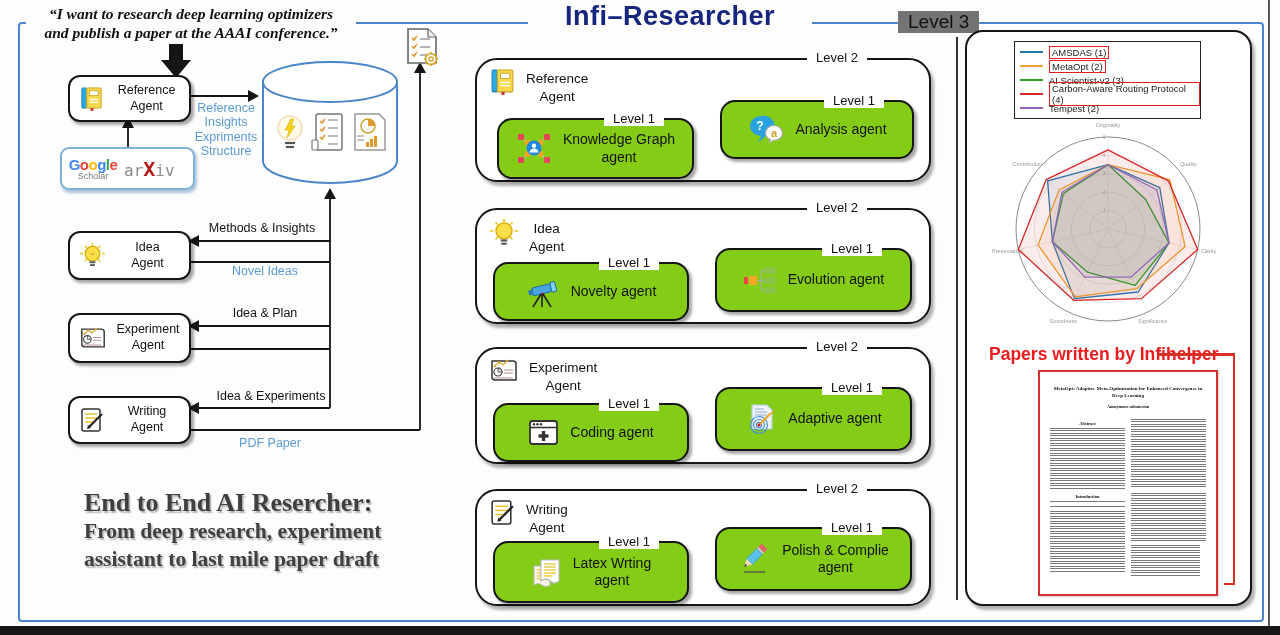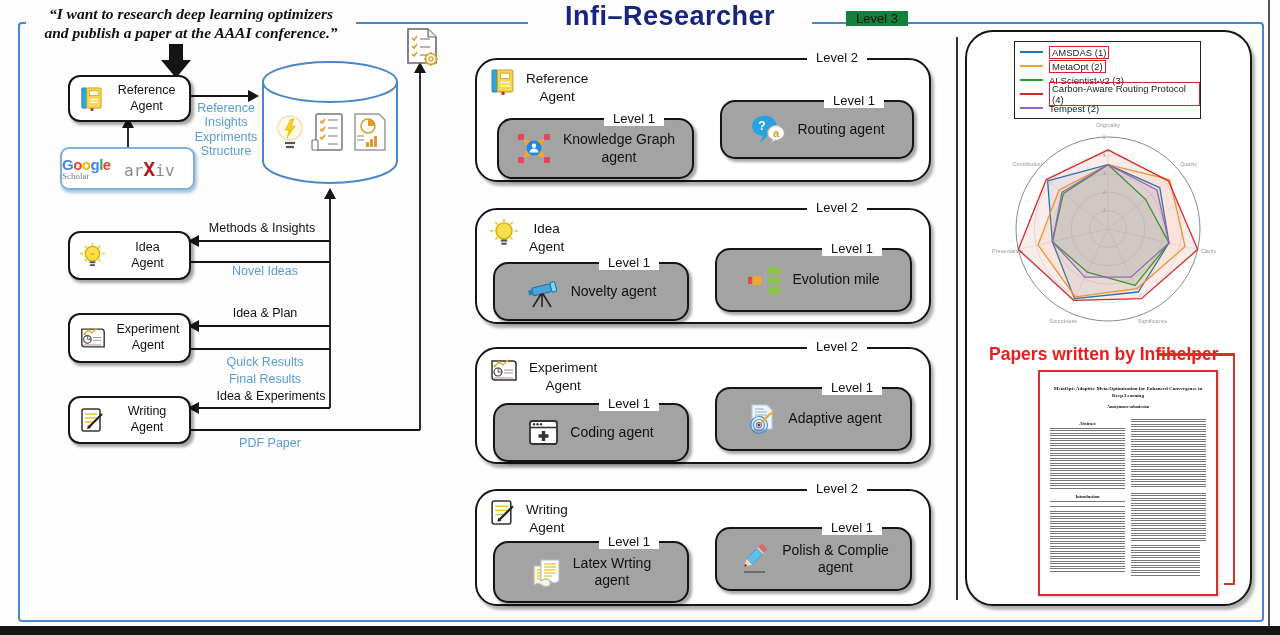--- a/index.html
+++ b/index.html
@@ -9,58 +9,58 @@
   .pre{white-space:pre-line;}
   
   #frame{left:18px;top:22px;width:1242px;height:596px;border:2px solid #4a86c8;border-radius:4px;}
   #bottombar{left:0;top:626px;width:1280px;height:9px;background:#161616;}
   .vline{background:#333;}
   
   #quote{left:26px;top:4px;width:330px;background:#fdfdfd;font-family:"Liberation Serif",serif;
          font-weight:bold;font-style:italic;font-size:15.5px;line-height:1.25;text-align:center;}
   #main-title{left:528px;top:1px;width:284px;text-align:center;background:#fdfdfd;
               font-size:27px;font-weight:bold;color:#16257e;letter-spacing:.5px;}
-  #level3{left:846px;top:11px;background:#15803d;padding:0 10px;font-size:13px;}
+  #level3{left:898px;top:11px;background:#737373;padding:0 10px;font-size:19px;}
   
   .agent-box{border:2.5px solid #151515;border-radius:12px;background:#fff;
              box-shadow:2.5px 3px 3px rgba(0,0,0,.35);display:flex;align-items:center;}
   .agent-box .nm{flex:1;text-align:center;font-size:12.5px;line-height:1.25;}
   .agent-box svg{margin-left:9px;}
   
   .flow{font-size:12.5px;text-align:center;}
   .flow.blue{color:#5b9bd5;}
   #db-out{left:194px;top:101px;width:64px;text-align:center;color:#5b9bd5;font-size:12.5px;line-height:1.15;}
   
   #srcbox{left:60px;top:147px;width:131px;height:39px;background:#fff;border:2px solid #7fb3d5;
           border-radius:9px;box-shadow:1.5px 2.5px 3px rgba(90,140,190,.5);display:flex;align-items:center;}
-  #google-logo{width:62px;line-height:1;}
+  #google-logo{width:62px;text-align:center;line-height:1;}
   #google-logo .g1{color:#4285F4}.g2{color:#EA4335}.g3{color:#FBBC05}.g4{color:#4285F4}.g5{color:#34A853}.g6{color:#EA4335}
   #google-logo .gw{font-size:15px;font-weight:bold;letter-spacing:-.5px;}
-  #google-logo .sch{font-size:9px;color:#777;font-family:Liberation Serif, serif;}
+  #google-logo .sch{font-size:9px;color:#777;}
   #arxiv-logo{flex:1;font-family:"DejaVu Sans Mono",monospace;font-size:16px;color:#8a8a8a;}
   #arxiv-logo .ax{color:#b31b1b;font-size:20px;font-weight:bold;}
   
   #tagline{left:84px;top:488px;width:330px;font-family:"Liberation Serif",serif;font-weight:bold;
            color:#3f3f3f;text-shadow:1.5px 1.5px 1.5px rgba(0,0,0,.3);}
   #tagline .t1{font-size:26px;}
   #tagline .t2{font-size:21.5px;line-height:1.3;}
   
   .l2box{left:475px;width:452px;border:2.5px solid #151515;border-radius:22px;background:#fff;
          box-shadow:3px 4px 3px rgba(0,0,0,.3);}
   .lvl{position:absolute;background:#fff;padding:0 9px;font-size:13px;color:#111;}
   .l2box>.lvl{top:-10px;right:62px;}
   .l2head{position:absolute;left:12px;top:8px;display:flex;align-items:flex-start;}
   .l2head .nm{font-size:13.5px;line-height:1.3;text-align:center;margin-left:10px;margin-top:2px;}
-  .l1box{position:absolute;border:2.5px solid #151515;border-radius:15px;background:#a3a3a3;
+  .l1box{position:absolute;border:2.5px solid #151515;border-radius:15px;background:#84cc16;
          box-shadow:2.5px 3px 3px rgba(0,0,0,.35);display:flex;align-items:center;justify-content:center;gap:11px;}
   .l1box>.lvl{top:-9px;right:28px;font-size:13px;}
   .l1box .nm{font-size:14px;line-height:1.25;text-align:center;}
   
   #rpanel{left:965px;top:30px;width:283px;height:572px;background:#fff;border:2.5px solid #151515;
-          border-radius:28px;box-shadow:3px 4px 3px rgba(0,0,0,.3);}
+          border-radius:18px;box-shadow:3px 4px 3px rgba(0,0,0,.3);}
   #legend{position:absolute;left:47px;top:9px;width:180px;border:1.5px solid #222;background:#fff;padding:3px 0 3px 5px;}
   .lrow{display:flex;align-items:center;height:14px;}
   .lswatch{width:23px;height:2.5px;margin-right:6px;flex:none;}
   .llabel{font-size:9.5px;color:#222;}
   .llabel.boxed{border:1.8px solid #e02020;padding:0 2px;margin:-2px 0;}
   #radar-wrap{position:absolute;left:12px;top:84px;width:258px;height:232px;}
   #papers-heading{position:absolute;left:22px;top:312px;font-size:17.5px;font-weight:bold;color:#ec1c1c;}
   .rbracket{position:absolute;background:#d93025;}
   #paper{position:absolute;left:71px;top:338px;width:176px;height:222px;background:#fff;
          border:2px solid #d43030;box-shadow:1px 1px 2px rgba(0,0,0,.2);font-family:"Liberation Serif",serif;}
@@ -258,25 +258,28 @@
       <line x1="10" y1="20" x2="23" y2="7" stroke="#222" stroke-width="2.2"></line>
       <polygon points="8,22 12,21 9,18" fill="#222"></polygon>
     </svg>
     <div class="nm pre">Writing
 Agent</div>
   </div>
 
   <div class="abs flow" style="left:198px;top:221px;width:128px;">Methods &amp; Insights</div>
   <div class="abs flow blue" style="left:210px;top:264px;width:110px;">Novel Ideas</div>
   <div class="abs flow" style="left:215px;top:306px;width:100px;">Idea &amp; Plan</div>
-  <div class="abs flow blue pre" style="left:205px;top:354px;width:120px;line-height:1.35;">Quick Results
-Final Results</div>
   <div class="abs flow" style="left:206px;top:389px;width:130px;">Idea &amp; Experiments</div>
   <div class="abs flow blue" style="left:220px;top:436px;width:100px;">PDF Paper</div>
 
+  <div class="abs" id="tagline">
+    <div class="t1">End to End AI Resercher:</div>
+    <div class="t2 pre">From deep research, experiment
+assistant to last mile paper draft</div>
+  </div>
 
   <div class="abs l2box" style="top:58px;height:120px;">
     <div class="lvl">Level 2</div>
     <div class="l2head">
       <svg width="27" height="27" viewBox="0 0 26 26">
         <rect x="3" y="2" width="5" height="21" rx="1" fill="#29abe2" stroke="#1d7fb0" stroke-width="1"></rect>
         <rect x="8" y="2" width="15" height="21" rx="1" fill="#f8d749" stroke="#c9a227" stroke-width="1"></rect>
         <rect x="11" y="5" width="9" height="5" fill="#fff" stroke="#c9a227" stroke-width=".8"></rect>
         <line x1="11" y1="14" x2="20" y2="14" stroke="#fff" stroke-width="1.4"></line>
         <line x1="11" y1="17" x2="20" y2="17" stroke="#fff" stroke-width="1.4"></line>
@@ -315,21 +318,21 @@
     </div>
     <div class="l1box" style="left:243px;top:40px;width:190px;height:55px;">
       <div class="lvl">Level 1</div>
       <svg width="37" height="31" viewBox="0 0 37 31">
         <path d="M14,2 a11,10 0 1 0 0,20 l-3,7 8,-7.5 a11,10 0 0 0 -5,-19.5" fill="#29a3e0"></path>
         <text x="13" y="16" font-size="12" font-weight="bold" fill="#fff" text-anchor="middle">?</text>
         <ellipse cx="27" cy="19" rx="8.5" ry="7.5" fill="#fff" stroke="#aaa" stroke-width="1.2"></ellipse>
         <path d="M24,25 l-2,4 5,-3" fill="#fff" stroke="#aaa" stroke-width="1"></path>
         <text x="27" y="23" font-size="11" font-weight="bold" fill="#c9a227" text-anchor="middle">a</text>
       </svg>
-      <div class="nm">Routing agent</div>
+      <div class="nm">Analysis agent</div>
     </div>
   </div>
 
   <div class="abs l2box" style="top:208px;height:112px;">
     <div class="lvl">Level 2</div>
     <div class="l2head">
       <svg width="30" height="30" viewBox="0 0 28 28">
         <circle cx="14" cy="12" r="7.5" fill="#f9e04b" stroke="#d9ab00" stroke-width="1.3"></circle>
         <g stroke="#e8c62a" stroke-width="1.6">
           <line x1="14" y1="1" x2="14" y2="4"></line>
@@ -370,21 +373,21 @@
           <path d="M14,14.5 h4 M18,4.5 v20 M18,4.5 h3 M18,14.5 h3 M18,24.5 h3"></path>
         </g>
         <rect x="1" y="11" width="4" height="7" fill="#e84545"></rect>
         <rect x="6" y="10" width="8" height="9" fill="#f5a623"></rect>
         <g fill="#8bc34a">
             <rect x="21" y="1" width="12" height="7" rx="1.5"></rect>
             <rect x="21" y="11" width="12" height="7" rx="1.5"></rect>
             <rect x="21" y="21" width="12" height="7" rx="1.5"></rect>
           </g>
       </svg>
-      <div class="nm">Evolution mile</div>
+      <div class="nm">Evolution agent</div>
     </div>
   </div>
 
   <div class="abs l2box" style="top:347px;height:113px;">
     <div class="lvl">Level 2</div>
     <div class="l2head">
       <svg width="30" height="27" viewBox="0 0 30 27">
         <path d="M3,4 h21 q3,0 3,3 v16 h-21 q-3,0 -3,-3 z" fill="#fff" stroke="#333" stroke-width="1.5"></path>
         <polyline points="5,10 10,5 14,8 19,3" fill="none" stroke="#d9a62e" stroke-width="1.3"></polyline>
         <circle cx="6" cy="9" r="1.2" fill="#d9a62e"></circle>

